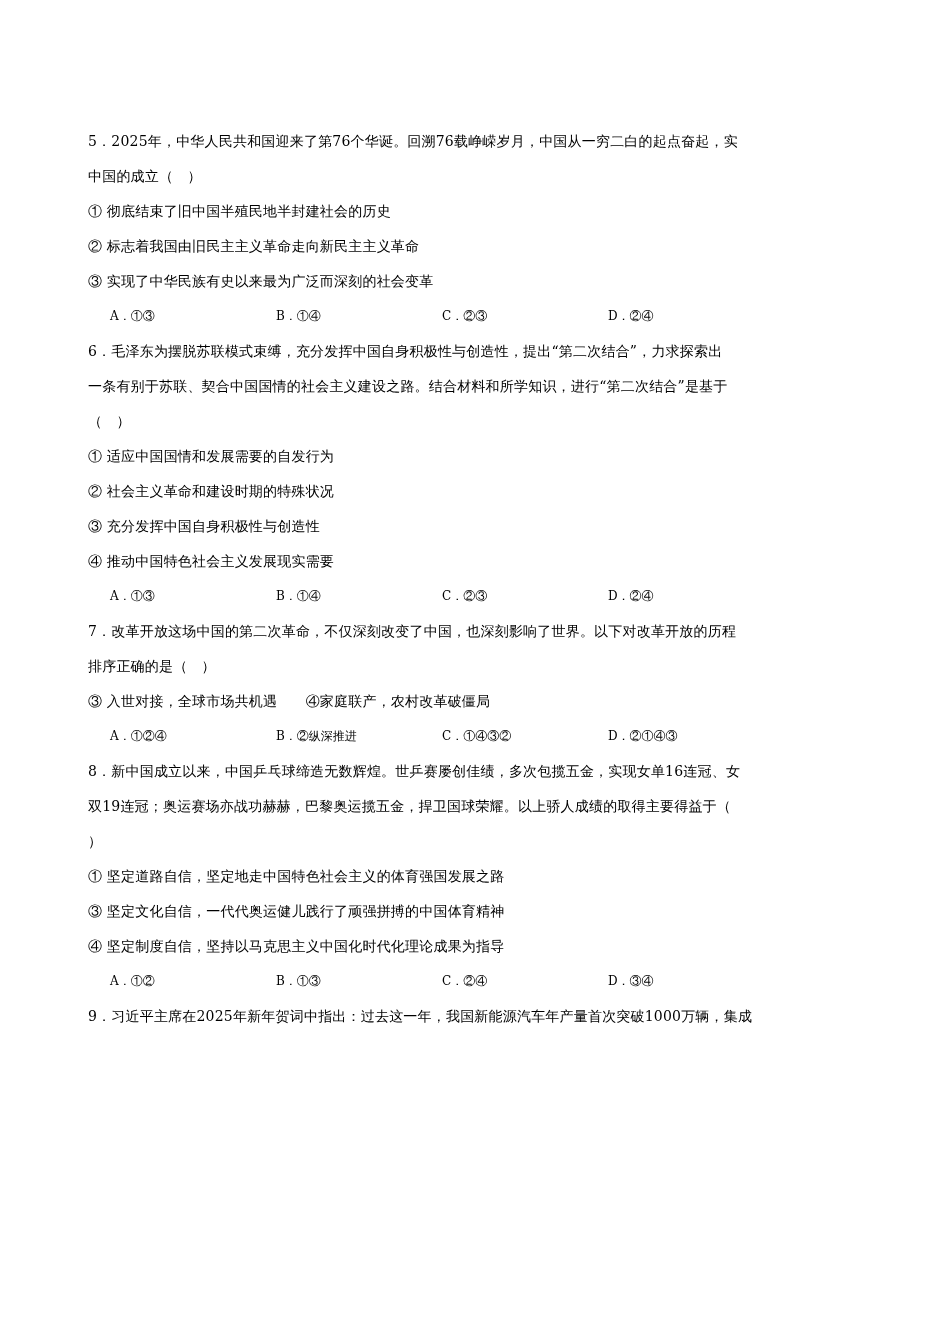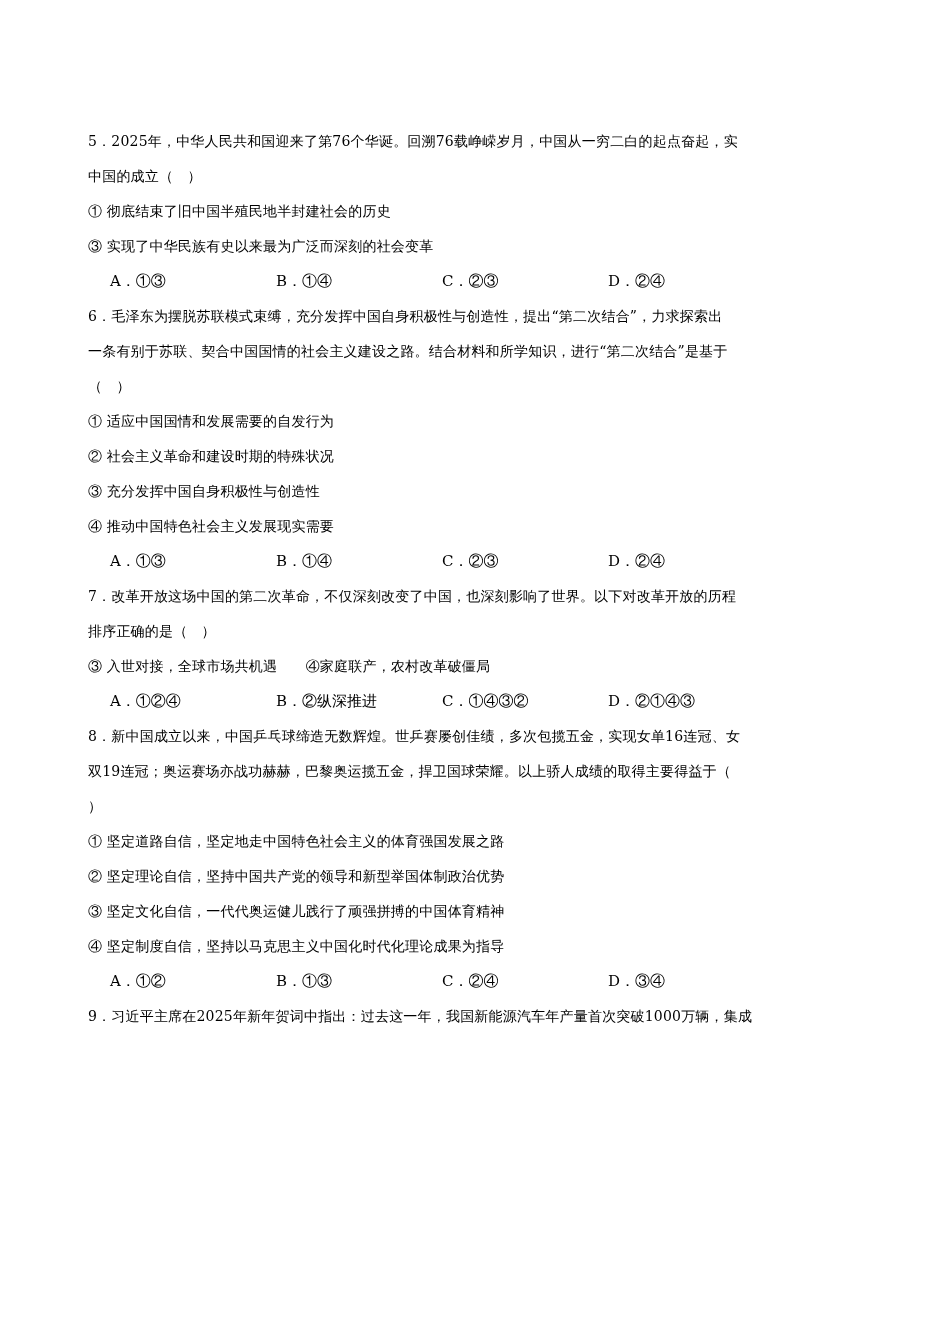--- a/index.html
+++ b/index.html
@@ -26,38 +26,39 @@
       line-height: 35px;
       height: 35px;
       white-space: nowrap;
       letter-spacing: 0.2px;
     }
     .opt {
       padding-left: 0;
     }
     .answers {
       display: flex;
-      font-size: 15px;
+      font-size: 12px;
       line-height: 35px;
       height: 35px;
       padding-left: 22px;
     }
     .ans {
       width: 166px;
     }
   </style>
 </head>
 <body>
 
 <div class="page">
 
   <div>
     <div class="line">5．2025年，中华人民共和国迎来了第76个华诞。回溯76载峥嵘岁月，中国从一穷二白的起点奋起，实</div>
     <div class="line">中国的成立（　）</div>
     <div class="line opt">① 彻底结束了旧中国半殖民地半封建社会的历史</div>
+    <div class="line opt">② 标志着我国由旧民主主义革命走向新民主主义革命</div>
     <div class="line opt">③ 实现了中华民族有史以来最为广泛而深刻的社会变革</div>
     <div class="answers">
       <span class="ans">A．①③</span>
       <span class="ans">B．①④</span>
       <span class="ans">C．②③</span>
       <span class="ans">D．②④</span>
     </div>
   </div>
 
   <div>
@@ -86,21 +87,20 @@
       <span class="ans">C．①④③②</span>
       <span class="ans">D．②①④③</span>
     </div>
   </div>
 
   <div>
     <div class="line">8．新中国成立以来，中国乒乓球缔造无数辉煌。世乒赛屡创佳绩，多次包揽五金，实现女单16连冠、女</div>
     <div class="line">双19连冠；奥运赛场亦战功赫赫，巴黎奥运揽五金，捍卫国球荣耀。以上骄人成绩的取得主要得益于（</div>
     <div class="line">）</div>
     <div class="line opt">① 坚定道路自信，坚定地走中国特色社会主义的体育强国发展之路</div>
-    <div class="line opt">② 坚定理论自信，坚持中国共产党的领导和新型举国体制政治优势</div>
     <div class="line opt">③ 坚定文化自信，一代代奥运健儿践行了顽强拼搏的中国体育精神</div>
     <div class="line opt">④ 坚定制度自信，坚持以马克思主义中国化时代化理论成果为指导</div>
     <div class="answers">
       <span class="ans">A．①②</span>
       <span class="ans">B．①③</span>
       <span class="ans">C．②④</span>
       <span class="ans">D．③④</span>
     </div>
   </div>
 

